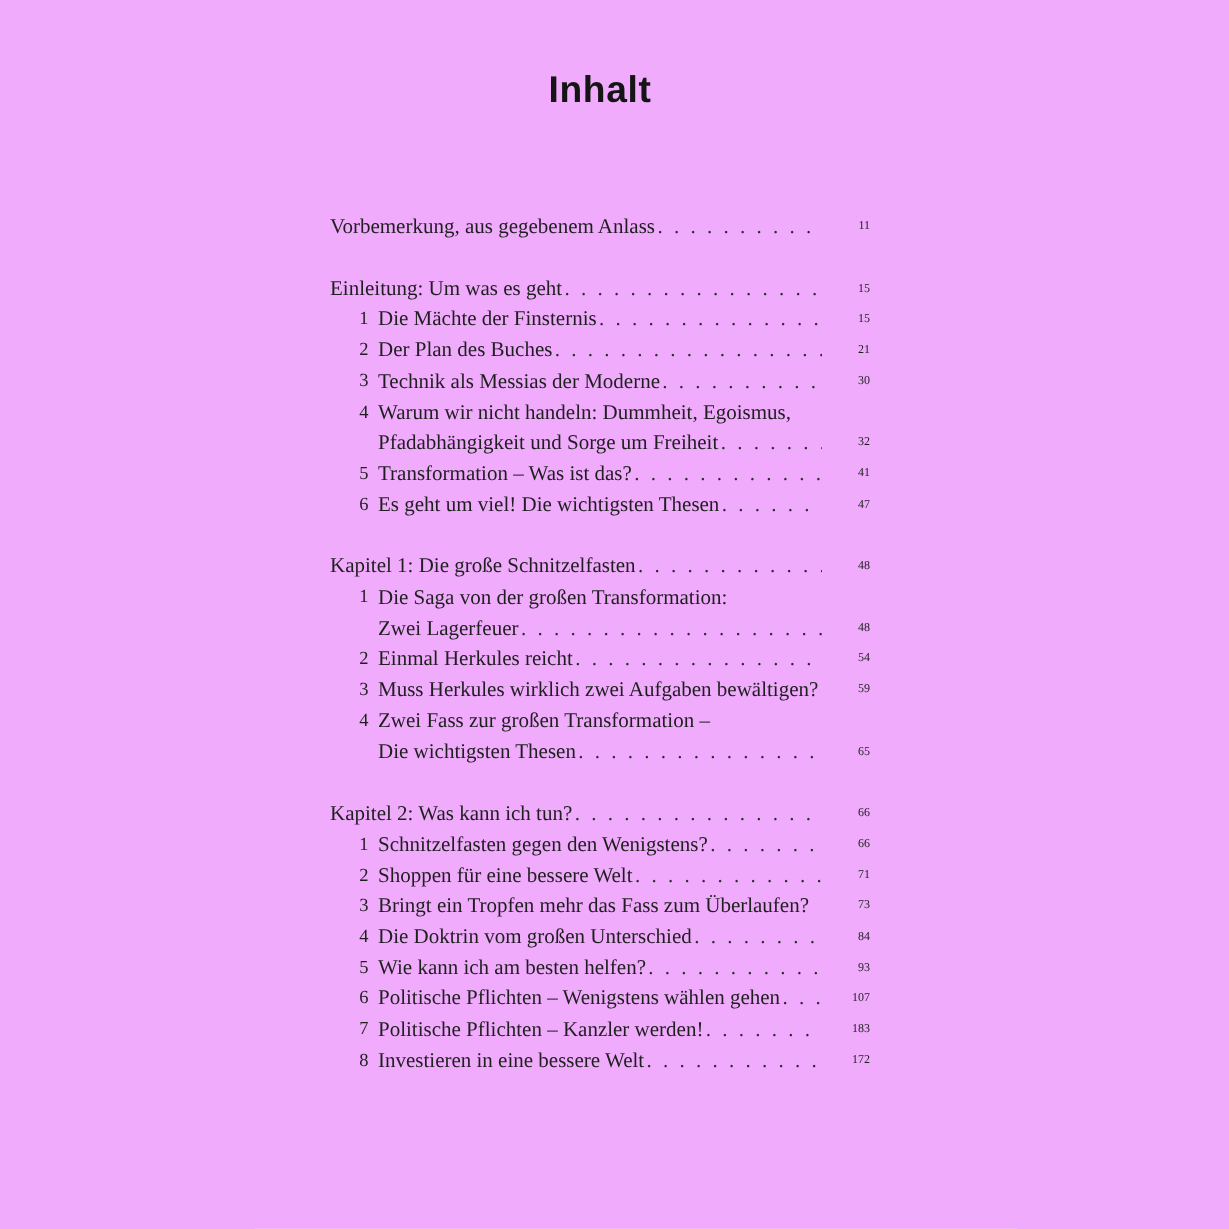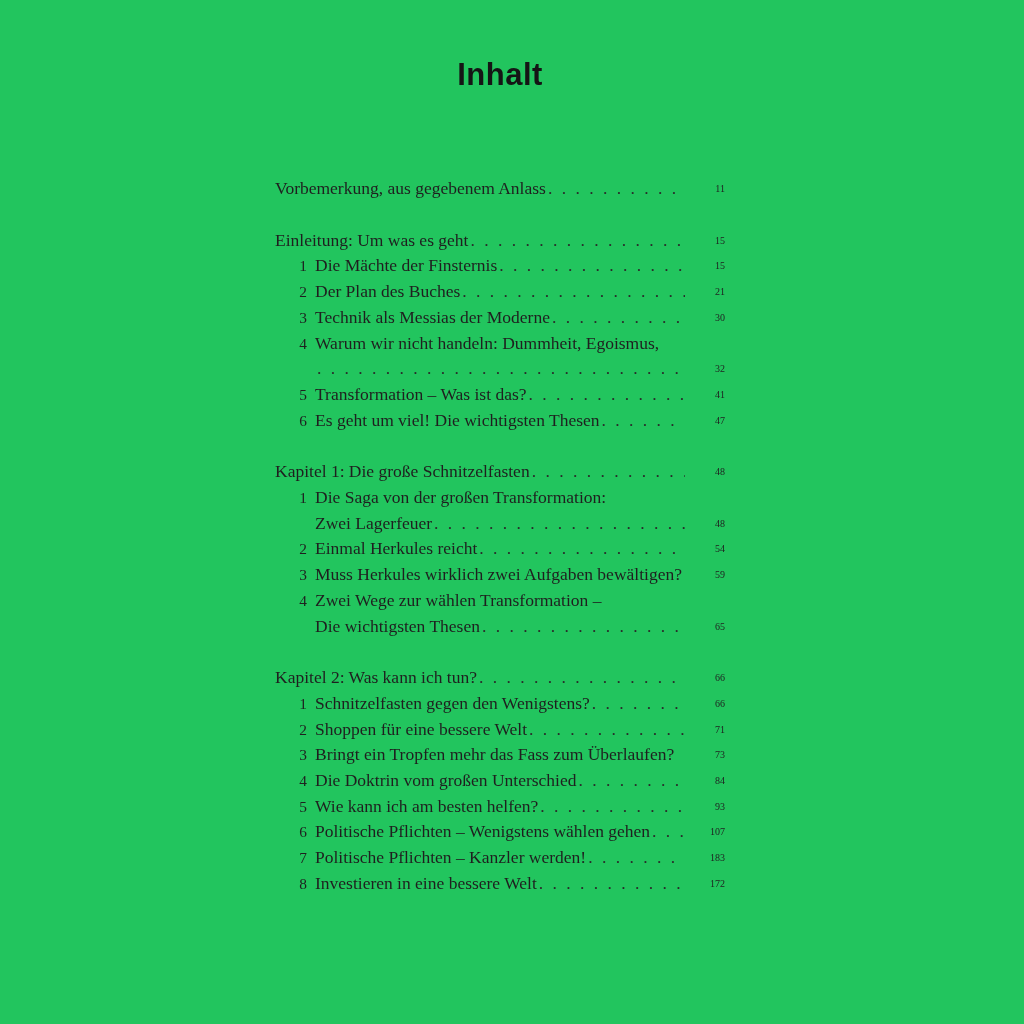--- a/index.html
+++ b/index.html
@@ -6,21 +6,21 @@
   body {
     width: 1024px; height: 1024px;
     background: #ffffff;
     font-family: "Liberation Serif", serif;
     color: #1f1f1f;
     overflow: hidden;
   }
   .page-canvas {
     position: relative;
     width: 1024px; height: 1024px;
-    background: #22c55e;
+    background: #f0abfc;
   }
   .content {
     position: absolute;
     left: 275px; top: 56px;
     width: 450px;
   }
   h1.book-title {
     margin: 0 0 82px 0;
     text-align: center;
     font-family: "Liberation Sans", sans-serif;
@@ -108,20 +108,21 @@
             <span class="page-num">30</span>
           </div>
           <div class="row indent-1">
             <span class="num">4</span>
             <span class="title">Warum wir nicht handeln: Dummheit, Egoismus,</span>
             <span class="leader"></span>
             <span class="page-num"></span>
           </div>
           <div class="row indent-2">
             <span class="num"></span>
+            <span class="title">Pfadabhängigkeit und Sorge um Freiheit</span>
             <span class="leader dotted"></span>
             <span class="page-num">32</span>
           </div>
           <div class="row indent-1">
             <span class="num">5</span>
             <span class="title">Transformation – Was ist das?</span>
             <span class="leader dotted"></span>
             <span class="page-num">41</span>
           </div>
           <div class="row indent-1">
@@ -156,21 +157,21 @@
             <span class="page-num">54</span>
           </div>
           <div class="row indent-1">
             <span class="num">3</span>
             <span class="title">Muss Herkules wirklich zwei Aufgaben bewältigen?</span>
             <span class="leader"></span>
             <span class="page-num">59</span>
           </div>
           <div class="row indent-1">
             <span class="num">4</span>
-            <span class="title">Zwei Wege zur wählen Transformation –</span>
+            <span class="title">Zwei Fass zur großen Transformation –</span>
             <span class="leader"></span>
             <span class="page-num"></span>
           </div>
           <div class="row indent-2">
             <span class="num"></span>
             <span class="title">Die wichtigsten Thesen</span>
             <span class="leader dotted"></span>
             <span class="page-num">65</span>
           </div>
         </div>

